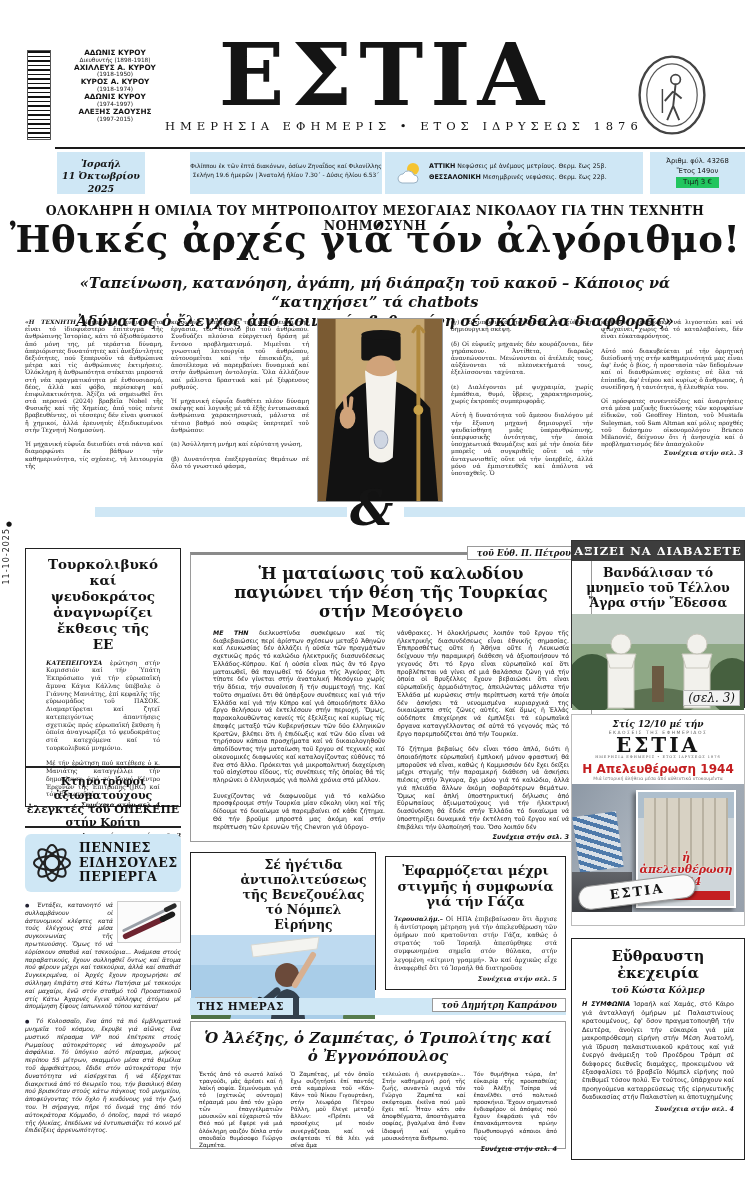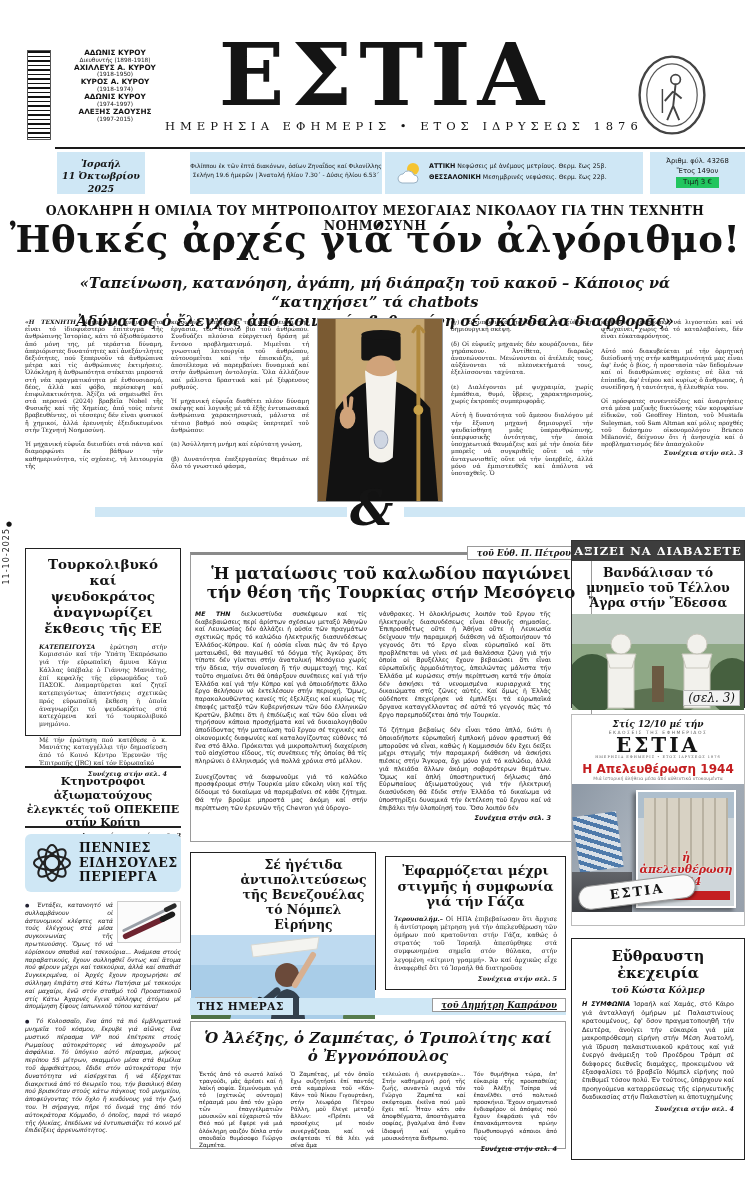--- a/index.html
+++ b/index.html
@@ -47,38 +47,38 @@
   .lc1,.lc2{width:138px;}
   .lc3,.lc4{width:142px;}
   .lead-photo{width:126px;height:184px;flex:0 0 126px;border:1px solid #999;}
   
   .band{top:507px;height:10px;background:var(--accent_blue);position:absolute;}
   .band-l{left:95px;width:252px;}
   .band-r{left:404px;width:341px;}
   .amp{left:350px;top:484px;font-size:48px;font-style:italic;font-weight:bold;line-height:1;}
 
   
-  .turk-box{left:25px;top:548px;width:156px;height:188px;border:1.5px solid #222;padding:8px 13px;}
+  .turk-box{left:25px;top:548px;width:156px;height:259px;border:1.5px solid #222;padding:8px 20px;}
   .turk-box h3{font-size:13.5px;line-height:1.18;text-align:center;margin-bottom:6px;}
   .smallbody{font-size:6.2px;line-height:1.25;}
   .rule-l{left:25px;top:766px;width:156px;height:2px;background:#222;}
   .livestock{left:25px;top:775px;width:156px;}
   .livestock h3{font-size:11px;line-height:1.25;text-align:center;}
   .livestock .note{font-style:italic;font-weight:bold;font-size:6.8px;text-align:right;margin-top:2px;}
   .rule-l2{left:25px;top:826px;width:156px;height:1.5px;background:#222;}
   .pennies-hd{left:25px;top:834px;width:156px;height:58px;background:var(--accent_blue);border-radius:6px;display:flex;align-items:center;padding:0 4px;}
   .rosette{width:46px;height:46px;flex:0 0 46px;}
   .pennies-hd .lines{font-weight:bold;font-size:12.5px;line-height:1.15;letter-spacing:0.5px;padding-left:4px;}
   .pennies-bd{left:25px;top:901px;width:156px;font-family:"DejaVu Sans",sans-serif;font-style:italic;font-size:6px;line-height:1.3;text-align:justify;}
   .penny{margin-bottom:7px;}
   .penny .bullet{color:#223;font-size:5px;font-style:normal;}
   .katana{float:right;width:64px;height:42px;border:1px solid #ccc;background:#fff;margin:0 0 2px 4px;}
 
   
-  .cable-box{left:190px;top:552px;width:402px;height:290px;border:1.5px solid #9a9a9a;border-top:3px solid #8a8a8a;padding:10px 4px 6px;}
+  .cable-box{left:190px;top:552px;width:402px;height:290px;border:1.5px solid #9a9a9a;border-top:3px solid #8a8a8a;padding:10px 22px 6px;}
   .byline-chip{position:absolute;top:-9px;right:10px;background:#fff;border:1px solid #999;padding:1px 9px;font-style:italic;font-weight:bold;font-size:8.5px;}
   .cable-box h2{font-size:16.5px;line-height:1.15;text-align:center;margin-bottom:7px;}
   .cable-cols{display:flex;gap:12px;}
   .ccol{width:172px;font-family:"DejaVu Sans",sans-serif;font-size:6.2px;line-height:1.25;text-align:justify;}
 
   
   .worth-box{left:571px;top:540px;width:174px;height:168px;border:1px solid #333;}
   .worth-hd{height:20px;background:var(--dark_bar);color:#fff;text-align:center;font-size:11.5px;font-weight:bold;letter-spacing:1px;line-height:20px;}
   .worth-box h3{font-size:12.5px;line-height:1.2;text-align:center;padding:4px 6px;}
   .busts{position:relative;width:100%;height:96px;}
@@ -107,21 +107,21 @@
 
   
   .ven-box{left:190px;top:852px;width:186px;height:138px;border:1.5px solid #222;}
   .ven-box h3{font-size:12.5px;line-height:1.2;text-align:center;padding:4px 4px 3px;margin-left:41px;}
   .ven-photo{position:relative;width:100%;height:84px;}
   .gaza-box{left:385px;top:856px;width:181px;height:134px;border:1.5px solid #222;padding:6px 8px;}
   .gaza-box h3{font-size:13px;line-height:1.2;text-align:center;margin-bottom:5px;}
   .gaza-bd{font-size:6.3px;line-height:1.3;}
   .day-bar1{left:190px;top:998px;width:103px;height:17px;background:var(--accent_blue);font-weight:bold;font-size:10.5px;padding:2px 0 0 7px;letter-spacing:0.5px;}
   .day-bar2{left:299px;top:998px;width:267px;height:17px;background:var(--accent_blue);}
-  .day-by{position:absolute;right:0;top:0;background:#fff;border:1px solid #999;font-style:italic;font-weight:bold;font-size:8.5px;padding:1px 8px;text-decoration:underline;}
+  .day-by{position:absolute;right:0;top:0;background:#fff;border:1px solid #999;font-style:italic;font-weight:bold;font-size:8.5px;padding:1px 8px;}
   .day-box{left:190px;top:1021px;width:376px;height:128px;border:1.5px solid #999;padding:7px 8px;}
   .day-box h2{font-size:15px;font-style:italic;text-align:center;margin-bottom:6px;}
   .day-cols{display:flex;gap:8px;}
   .dcol{width:84px;font-family:"DejaVu Sans",sans-serif;font-size:5.7px;line-height:1.24;text-align:justify;}
 </style>
 </head>
 <body>
 
 <div id="page">
 

